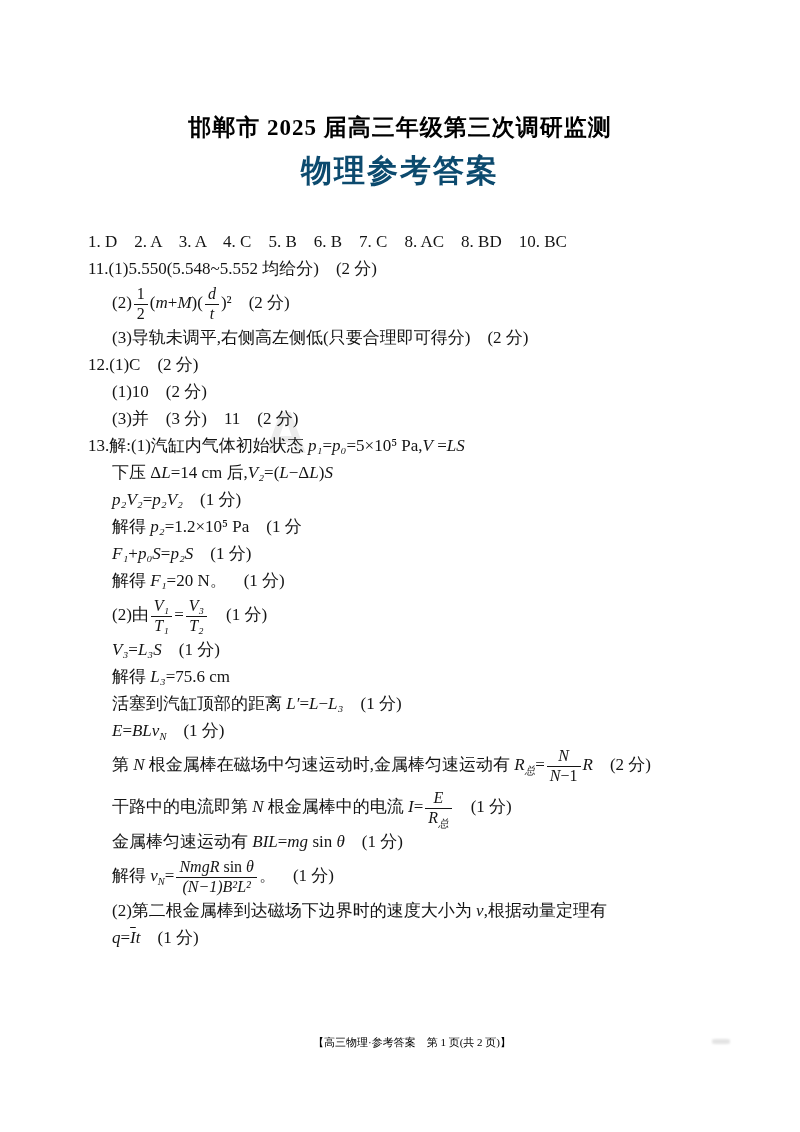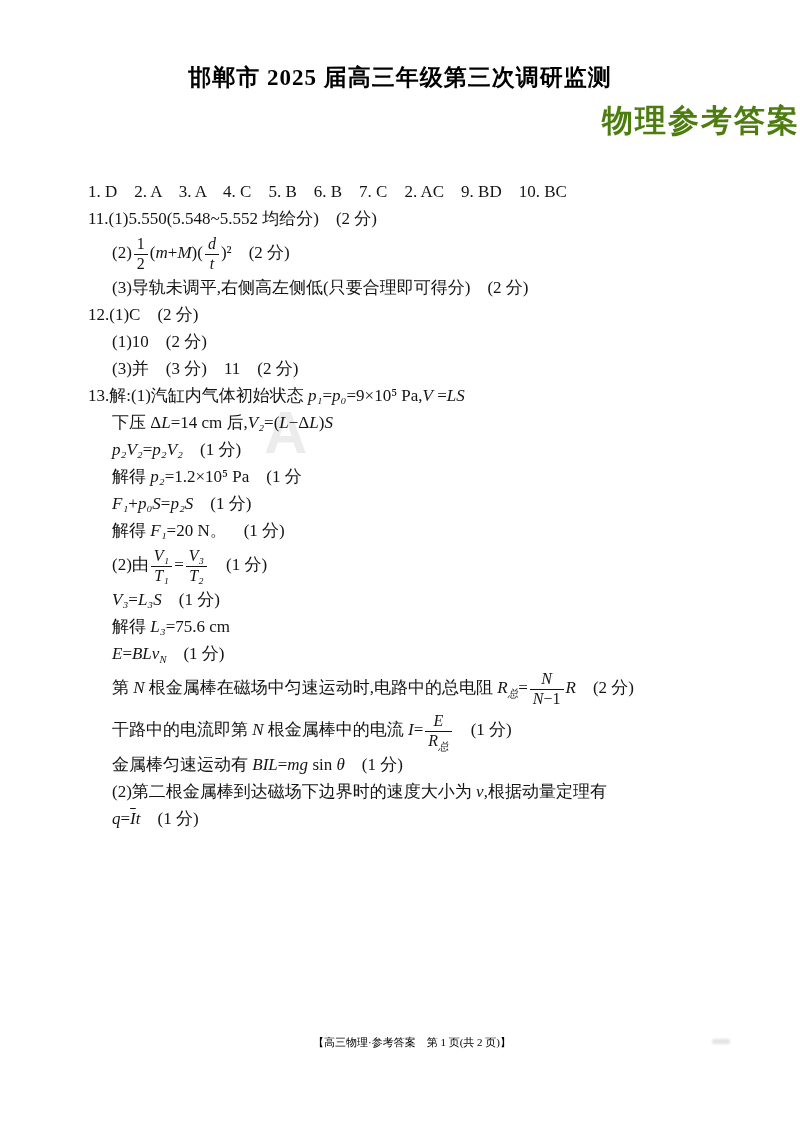--- a/index.html
+++ b/index.html
@@ -2,26 +2,26 @@
 <html><head>
 <meta charset="utf-8">
 <style>
   html,body { margin:0; padding:0; background:#ffffff; }
   .page {
     position:relative; width:800px; height:1132px; background:#ffffff;
     font-family:"Liberation Serif","DejaVu Serif",serif; color:#141414;
     overflow:hidden;
   }
   .doc-title {
-    padding-top:62px; text-align:center;
+    padding-top:112px; text-align:center;
     font-size:23px; font-weight:bold; color:#000; letter-spacing:1px;
   }
   .doc-subtitle {
-    text-align:right; margin-top:7px;
-    font-size:31px; font-weight:bold; color:#4d7c0f; letter-spacing:2px;
+    text-align:center; margin-top:7px;
+    font-size:31px; font-weight:bold; color:#0c4a6e; letter-spacing:2px;
   }
   .doc-body {
     margin-top:36px; padding-left:88px; padding-right:40px;
     font-size:17px;
   }
   .line { white-space:pre; line-height:27px; }
   .line.tall { line-height:42px; }
   .line.ind1 { padding-left:24px; }
   .v { font-style:italic; }
   sub { font-size:10.5px; line-height:0; }
@@ -48,38 +48,40 @@
   }
 </style>
 </head>
 <body>
 
 <div class="page">
   <div class="watermark">A</div>
   <div class="doc-title">邯郸市 2025 届高三年级第三次调研监测</div>
   <div class="doc-subtitle">物理参考答案</div>
   <div class="doc-body" id="doc-body">
-      <div class="line ind0"><span class="">1. D　2. A　3. A　4. C　5. B　6. B　7. C　2. AC　9. BD　10. BC</span></div>
+      <div class="line ind0"><span class="">1. D　2. A　3. A　4. C　5. B　6. B　7. C　8. AC　8. BD　10. BC</span></div>
       <div class="line ind0"><span class="">11.(1)5.550(5.548~5.552 均给分)　(2 分)</span></div>
       <div class="line ind1 tall"><span class="">(2)</span><span class="frac"><span class="num"><span class="">1</span></span><span class="den"><span class="">2</span></span></span><span class="">(</span><span class="v">m</span><span class="">+</span><span class="v">M</span><span class="">)(</span><span class="frac"><span class="num"><span class="v">d</span></span><span class="den"><span class="v">t</span></span></span><span class="">)²　(2 分)</span></div>
       <div class="line ind1"><span class="">(3)导轨未调平,右侧高左侧低(只要合理即可得分)　(2 分)</span></div>
       <div class="line ind0"><span class="">12.(1)C　(2 分)</span></div>
       <div class="line ind1"><span class="">(1)10　(2 分)</span></div>
       <div class="line ind1"><span class="">(3)并　(3 分)　11　(2 分)</span></div>
-      <div class="line ind0"><span class="">13.解:(1)汽缸内气体初始状态 </span><span class="v">p₁</span><span class="">=</span><span class="v">p₀</span><span class="">=9×10⁵ Pa,</span><span class="v">V</span><span class=""> =</span><span class="v">LS</span></div>
+      <div class="line ind0"><span class="">13.解:(1)汽缸内气体初始状态 </span><span class="v">p₁</span><span class="">=</span><span class="v">p₀</span><span class="">=5×10⁵ Pa,</span><span class="v">V</span><span class=""> =</span><span class="v">LS</span></div>
       <div class="line ind1"><span class="">下压 Δ</span><span class="v">L</span><span class="">=14 cm 后,</span><span class="v">V₂</span><span class="">=(</span><span class="v">L</span><span class="">−Δ</span><span class="v">L</span><span class="">)</span><span class="v">S</span></div>
       <div class="line ind1"><span class="v">p₂V₂</span><span class="">=</span><span class="v">p₂V₂</span><span class="">　(1 分)</span></div>
       <div class="line ind1"><span class="">解得 </span><span class="v">p₂</span><span class="">=1.2×10⁵ Pa　(1 分</span></div>
       <div class="line ind1"><span class="v">F₁</span><span class="">+</span><span class="v">p₀S</span><span class="">=</span><span class="v">p₂S</span><span class="">　(1 分)</span></div>
       <div class="line ind1"><span class="">解得 </span><span class="v">F₁</span><span class="">=20 N。　(1 分)</span></div>
       <div class="line ind1 tall"><span class="">(2)由</span><span class="frac"><span class="num"><span class="v">V₁</span></span><span class="den"><span class="v">T₁</span></span></span><span class="">=</span><span class="frac"><span class="num"><span class="v">V₃</span></span><span class="den"><span class="v">T₂</span></span></span><span class="">　(1 分)</span></div>
       <div class="line ind1"><span class="v">V₃</span><span class="">=</span><span class="v">L₃S</span><span class="">　(1 分)</span></div>
       <div class="line ind1"><span class="">解得 </span><span class="v">L₃</span><span class="">=75.6 cm</span></div>
+      <div class="line ind1"><span class="">活塞到汽缸顶部的距离 </span><span class="v">L′</span><span class="">=</span><span class="v">L</span><span class="">−</span><span class="v">L₃</span><span class="">　(1 分)</span></div>
       <div class="line ind1"><span class="v">E</span><span class="">=</span><span class="v">BLv<sub>N</sub></span><span class="">　(1 分)</span></div>
-      <div class="line ind1 tall"><span class="">第 </span><span class="v">N</span><span class=""> 根金属棒在磁场中匀速运动时,电路中的总电阻 </span><span class="v">R<sub>总</sub></span><span class="">=</span><span class="frac"><span class="num"><span class="v">N</span></span><span class="den"><span class="v">N</span><span class="">−1</span></span></span><span class="v">R</span><span class="">　(2 分)</span></div>
+      <div class="line ind1 tall"><span class="">第 </span><span class="v">N</span><span class=""> 根金属棒在磁场中匀速运动时,金属棒匀速运动有 </span><span class="v">R<sub>总</sub></span><span class="">=</span><span class="frac"><span class="num"><span class="v">N</span></span><span class="den"><span class="v">N</span><span class="">−1</span></span></span><span class="v">R</span><span class="">　(2 分)</span></div>
       <div class="line ind1 tall"><span class="">干路中的电流即第 </span><span class="v">N</span><span class=""> 根金属棒中的电流 </span><span class="v">I</span><span class="">=</span><span class="frac"><span class="num"><span class="v">E</span></span><span class="den"><span class="v">R<sub>总</sub></span></span></span><span class="">　(1 分)</span></div>
       <div class="line ind1"><span class="">金属棒匀速运动有 </span><span class="v">BIL</span><span class="">=</span><span class="v">mg</span><span class=""> sin </span><span class="v">θ</span><span class="">　(1 分)</span></div>
+      <div class="line ind1 tall"><span class="">解得 </span><span class="v">v<sub>N</sub></span><span class="">=</span><span class="frac"><span class="num"><span class="v">NmgR</span><span class=""> sin </span><span class="v">θ</span></span><span class="den"><span class="v">(N−1)B²L²</span></span></span><span class="">。　(1 分)</span></div>
       <div class="line ind1"><span class="">(2)第二根金属棒到达磁场下边界时的速度大小为 </span><span class="v">v</span><span class="">,根据动量定理有</span></div>
       <div class="line ind1"><span class="v">q</span><span class="">=</span><span class="v bar">I</span><span class="v">t</span><span class="">　(1 分)</span></div>
     </div>
   <div class="doc-footer">【高三物理·参考答案　第 1 页(共 2 页)】</div>
   <div class="scan-smudge"></div>
 </div>
 
 </body></html>

